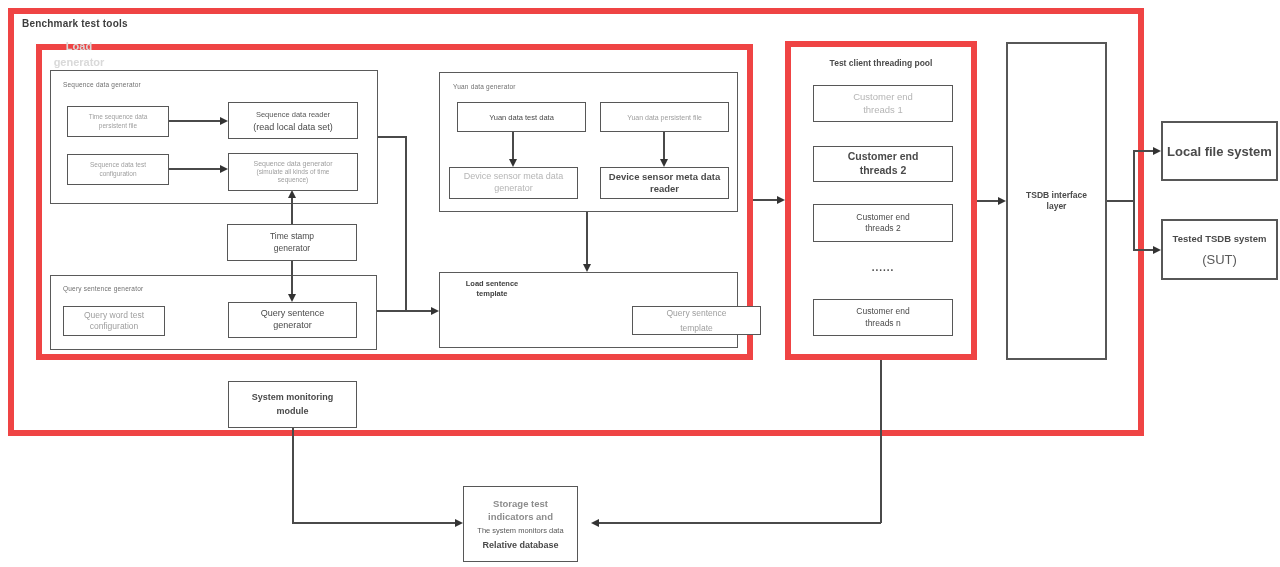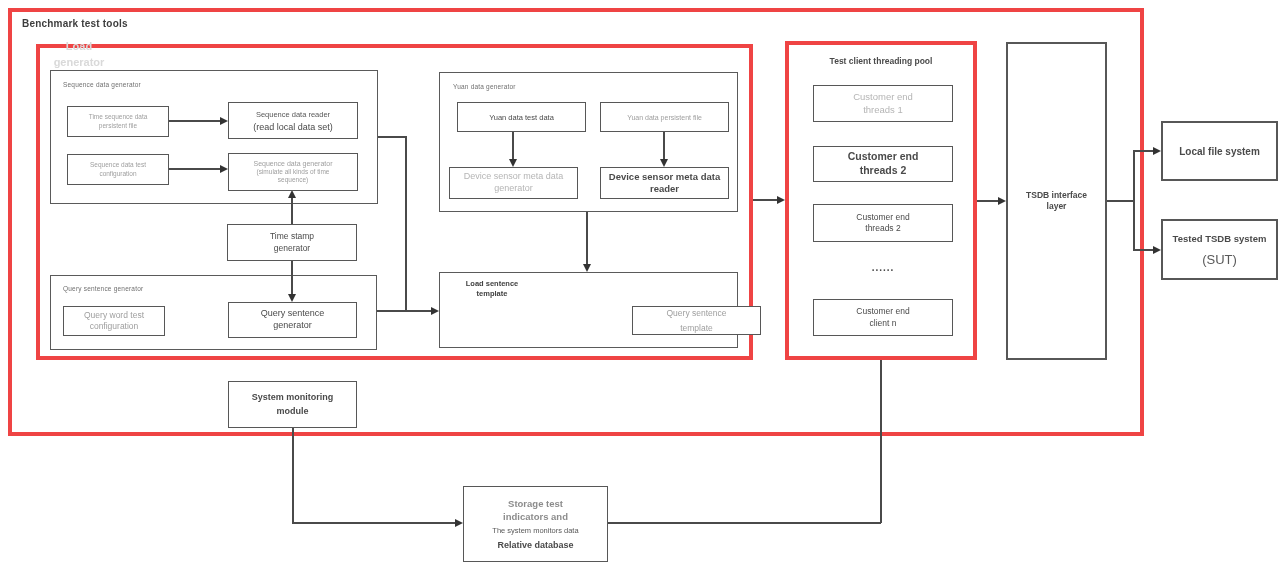--- a/index.html
+++ b/index.html
@@ -1,18 +1,18 @@
 <!DOCTYPE html>
 <html><head>
 <meta charset="utf-8">
 <style>
   html,body{margin:0;padding:0;background:#fff;}
   .canvas{position:relative;width:1280px;height:567px;background:#fff;
           font-family:"Liberation Sans",sans-serif;overflow:hidden;}
-  .group{position:absolute;border:4px solid #ef4444;box-sizing:border-box;background:transparent;}
+  .group{position:absolute;border:6px solid #ef4444;box-sizing:border-box;background:transparent;}
   .group-thin{position:absolute;border:1.5px solid #5a5a5a;box-sizing:border-box;background:transparent;}
   .box{position:absolute;background:#fff;border:1.5px solid #575757;box-sizing:border-box;
        display:flex;flex-direction:column;align-items:center;justify-content:center;text-align:center;}
   .glabel{position:absolute;font-size:6.5px;color:#6f6f6f;letter-spacing:.2px;}
   .hline{position:absolute;height:2px;background:#4a4a4a;}
   .vline{position:absolute;width:2px;background:#4a4a4a;}
   .ar{position:absolute;width:0;height:0;border-top:4px solid transparent;border-bottom:4px solid transparent;border-left:8px solid #333;}
   .al{position:absolute;width:0;height:0;border-top:4px solid transparent;border-bottom:4px solid transparent;border-right:8px solid #333;}
   .au{position:absolute;width:0;height:0;border-left:4px solid transparent;border-right:4px solid transparent;border-bottom:8px solid #333;}
   .ad{position:absolute;width:0;height:0;border-left:4px solid transparent;border-right:4px solid transparent;border-top:8px solid #333;}
@@ -147,37 +147,37 @@
     <div class="t-lgray lh" style="font-size:9.5px;max-width:80px;">Customer end threads 1</div>
   </div>
   <div class="box" style="left:813px;top:146px;width:140px;height:36px;">
     <div class="t-dark bold lh" style="font-size:10.5px;max-width:92px;">Customer end threads 2</div>
   </div>
   <div class="box" style="left:813px;top:204px;width:140px;height:38px;">
     <div class="t-dark lh" style="font-size:8.5px;max-width:72px;">Customer end threads 2</div>
   </div>
   <div class="t-dark bold" style="position:absolute;left:813px;top:262px;width:140px;text-align:center;font-size:10px;letter-spacing:1px;">......</div>
   <div class="box" style="left:813px;top:299px;width:140px;height:37px;">
-    <div class="t-dark lh" style="font-size:8.5px;max-width:72px;">Customer end client n</div>
+    <div class="t-dark lh" style="font-size:8.5px;max-width:72px;">Customer end threads n</div>
   </div>
 
   <div class="box" style="left:1006px;top:42px;width:101px;height:318px;border-width:2px;">
     <div class="t-dark bold lh" style="font-size:8.5px;max-width:70px;">TSDB interface layer</div>
   </div>
 
   <div class="box" style="left:1161px;top:121px;width:117px;height:60px;border-width:2px;">
-    <div class="t-dark bold" style="font-size:10px;">Local file system</div>
+    <div class="t-dark bold" style="font-size:13px;">Local file system</div>
   </div>
   <div class="box" style="left:1161px;top:219px;width:117px;height:61px;border-width:2px;">
     <div class="t-dark bold" style="font-size:9.5px;">Tested TSDB system</div>
     <div class="t-mid" style="font-size:13px;margin-top:8px;">(SUT)</div>
   </div>
 
   <div class="box" style="left:228px;top:381px;width:129px;height:47px;">
     <div class="t-dark sb" style="font-size:9px;max-width:96px;line-height:1.5;">System monitoring module</div>
   </div>
-  <div class="box" style="left:463px;top:486px;width:145px;height:76px;">
+  <div class="box" style="left:463px;top:486px;width:115px;height:76px;">
     <div class="sb lh" style="font-size:9.5px;color:#8c8c8c;max-width:82px;">Storage test indicators and</div>
     <div class="t-mid" style="font-size:7.5px;margin-top:3px;">The system monitors data</div>
     <div class="t-dark sb" style="font-size:9px;margin-top:5px;">Relative database</div>
   </div>
 
 </div>
 
 </body></html>

